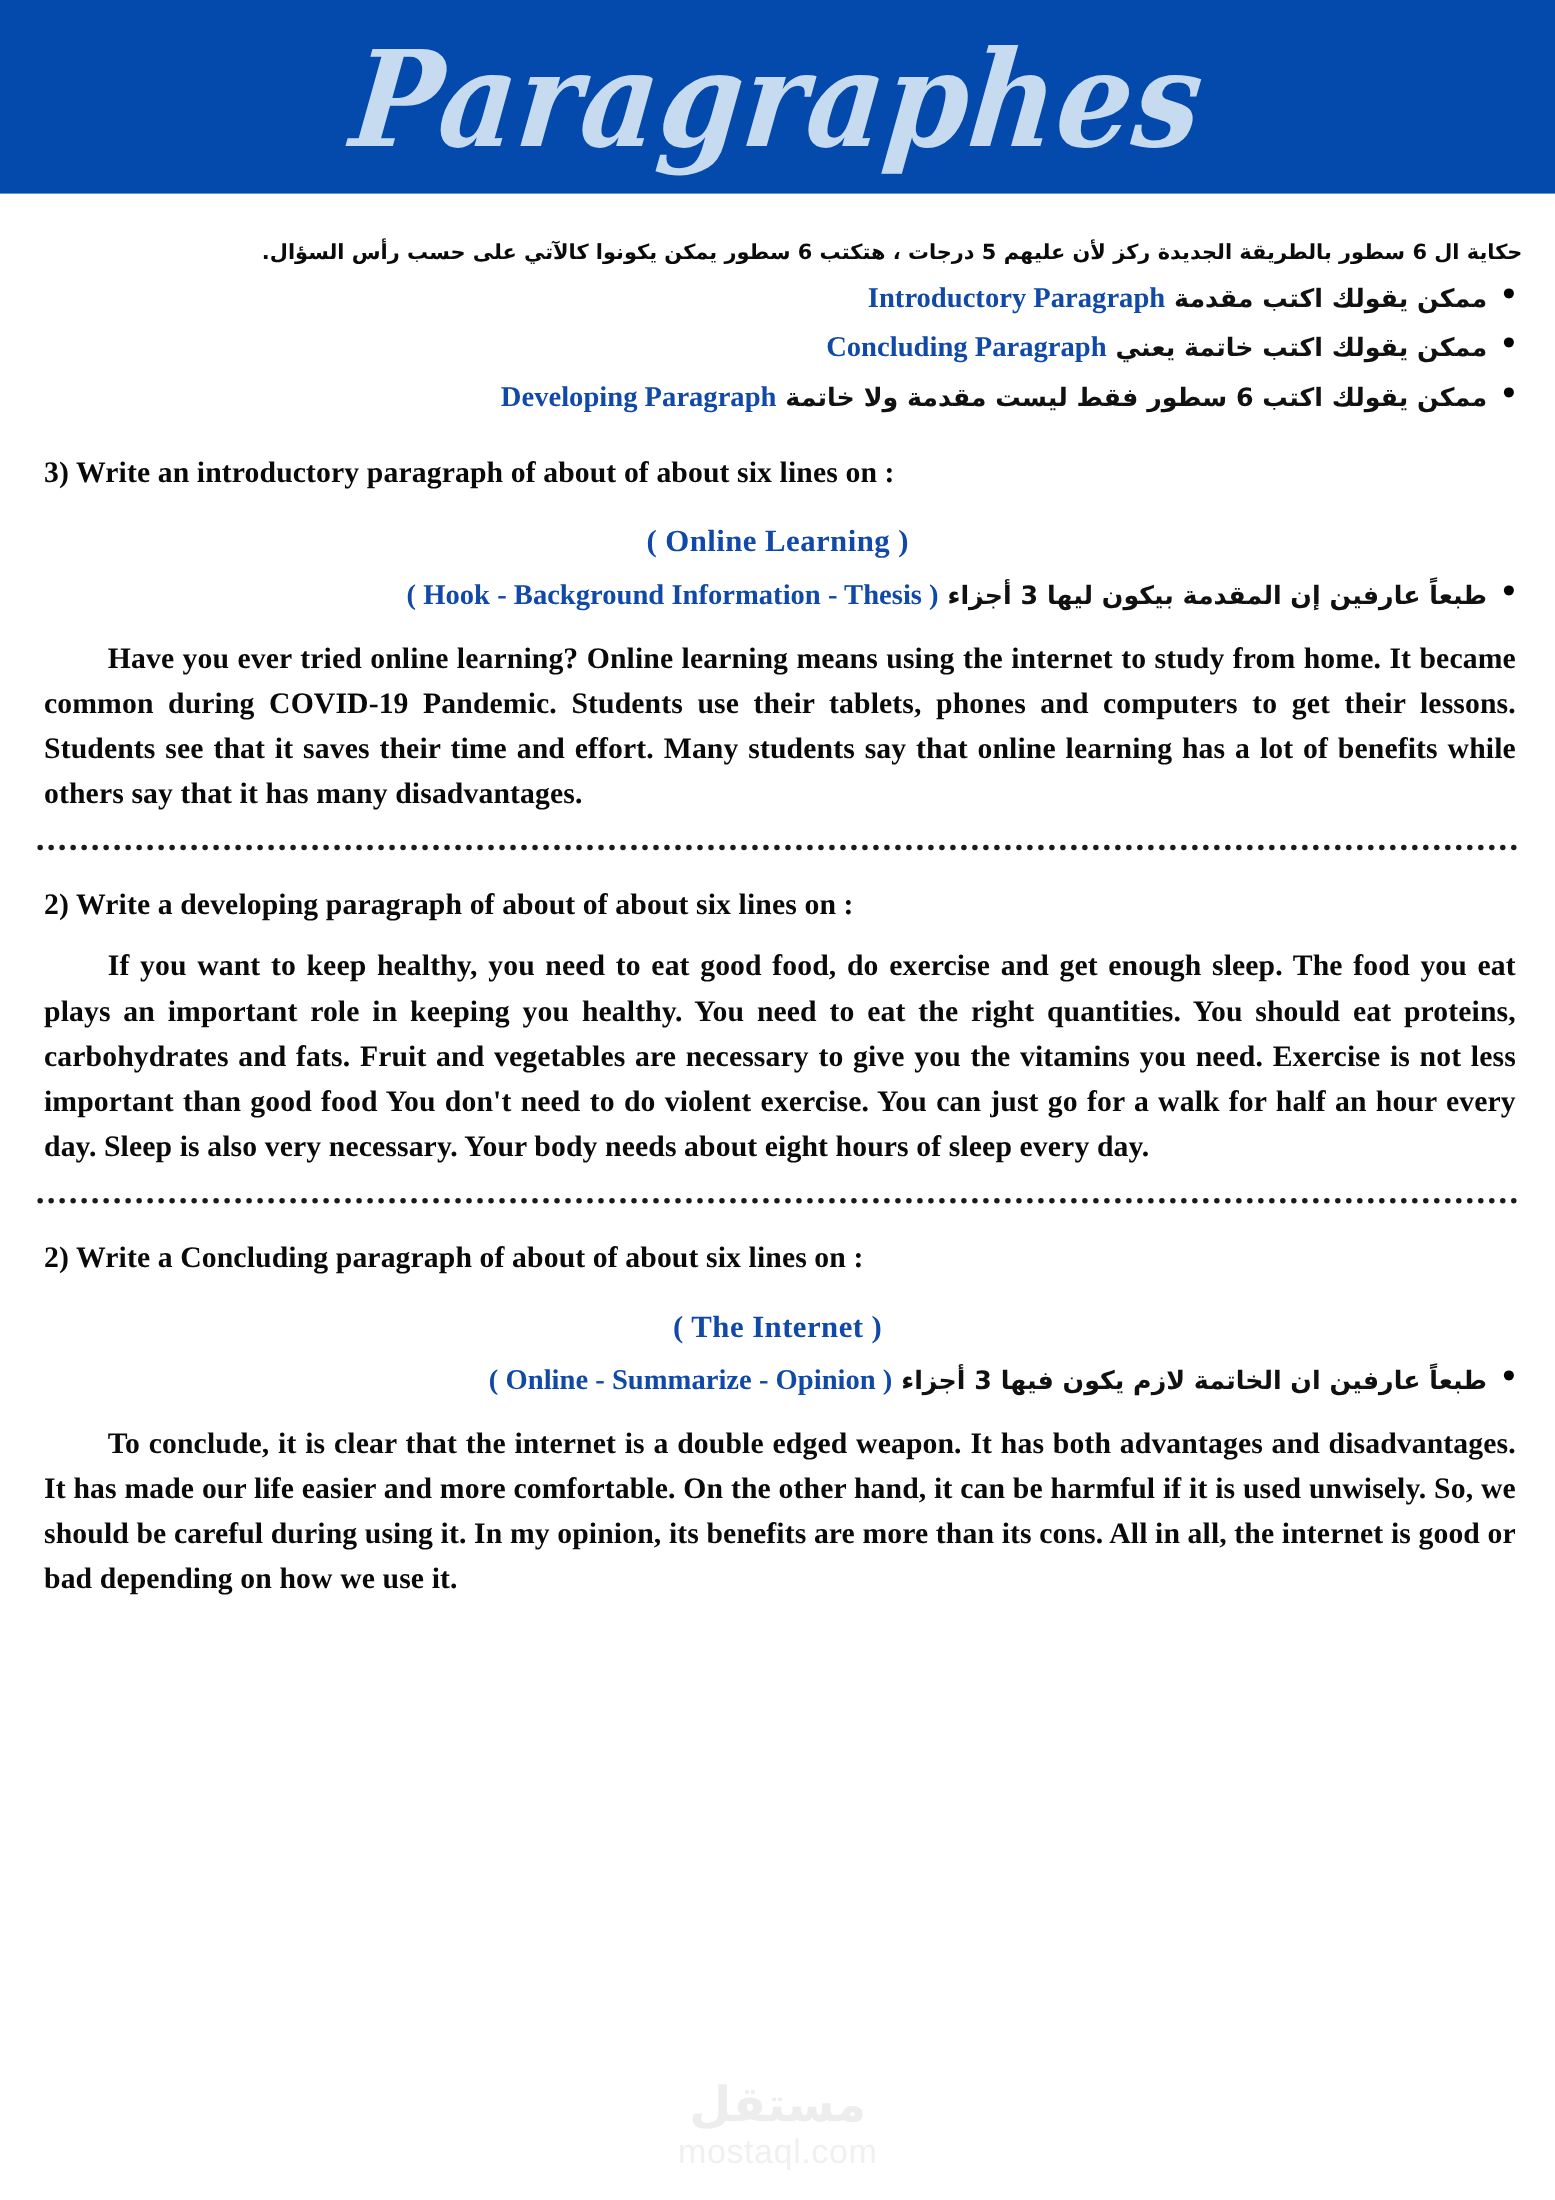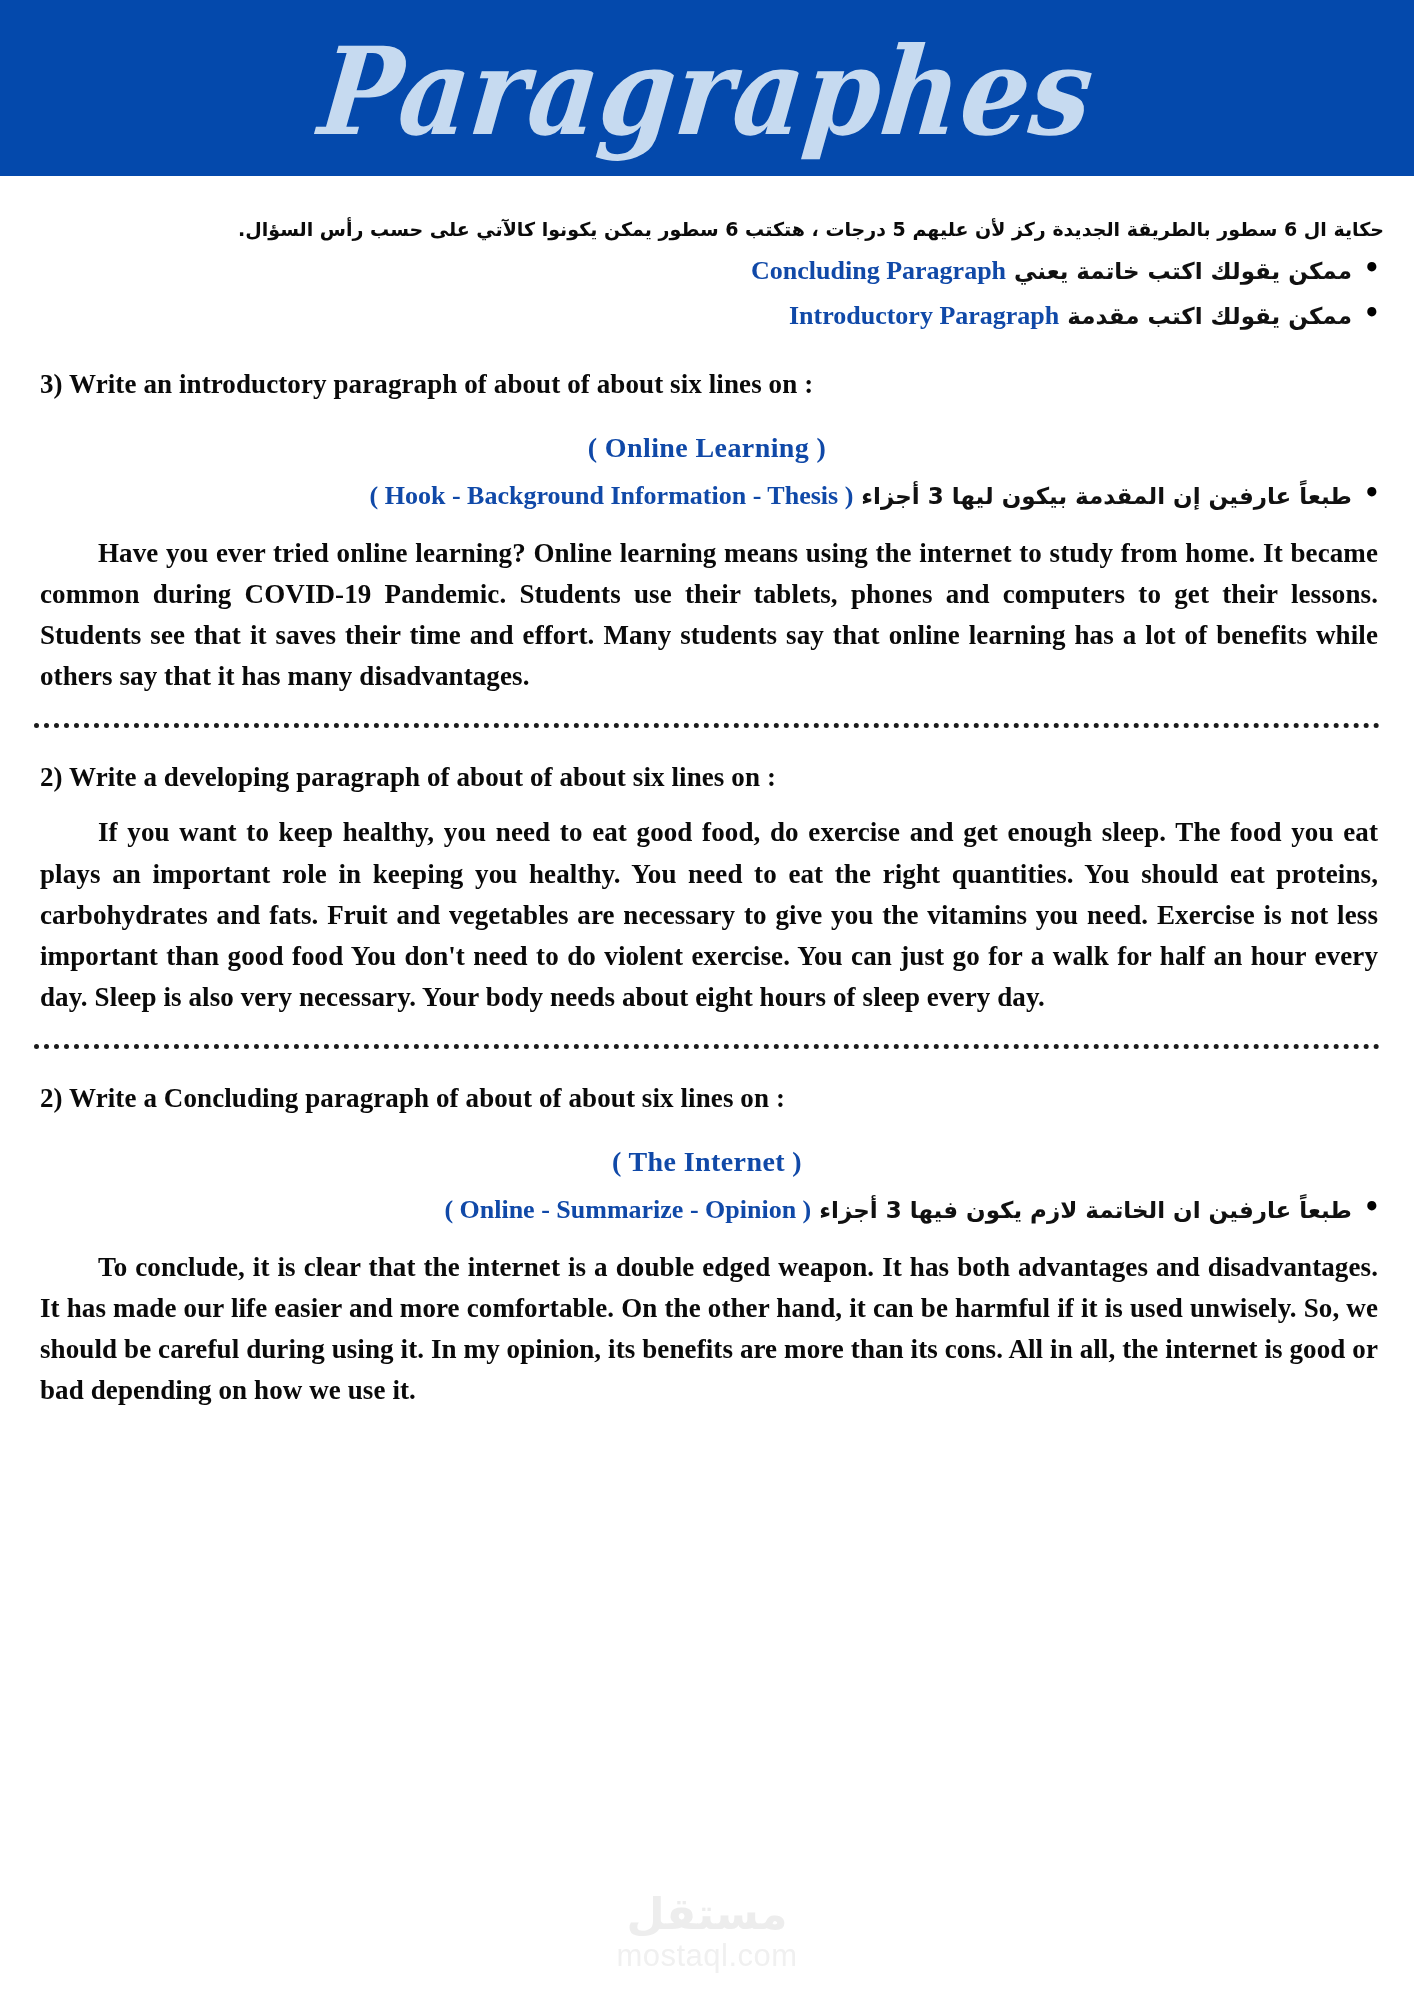--- a/index.html
+++ b/index.html
@@ -200,26 +200,30 @@
 <div class="banner">
   <div class="banner-title">Paragraphes</div>
 </div>
 
 <div class="page">
 
   <div class="arabic-intro">حكاية ال 6 سطور بالطريقة الجديدة ركز لأن عليهم 5 درجات ، هتكتب 6 سطور يمكن يكونوا كالآتي على حسب رأس السؤال.</div>
 
   <ul class="rtl-list">
     <li>
+      <span>ممكن يقولك اكتب مقدمة</span>
+      <span class="en-blue">Introductory Paragraph</span>
+    </li>
+    <li>
       <span>ممكن يقولك اكتب خاتمة يعني</span>
       <span class="en-blue">Concluding Paragraph</span>
     </li>
     <li>
-      <span>ممكن يقولك اكتب مقدمة</span>
-      <span class="en-blue">Introductory Paragraph</span>
+      <span>ممكن يقولك اكتب 6 سطور فقط ليست مقدمة ولا خاتمة</span>
+      <span class="en-blue">Developing Paragraph</span>
     </li>
   </ul>
 
   <div>
     <div class="q-head">3) Write an introductory paragraph of about of about six lines on :</div>
     <div class="topic">( Online Learning )</div>
     <ul class="hint-list">
       <li>
         <span>طبعاً عارفين إن المقدمة بيكون ليها 3 أجزاء</span>
         <span class="en-blue">( Hook - Background Information - Thesis )</span>

